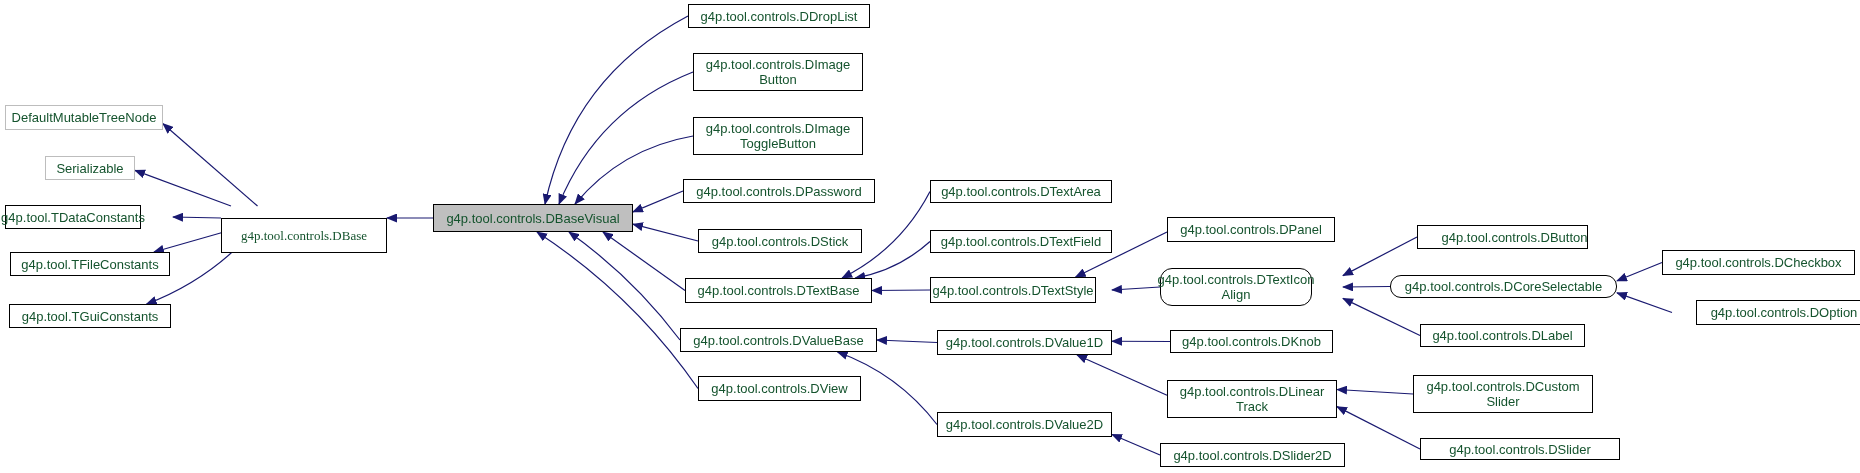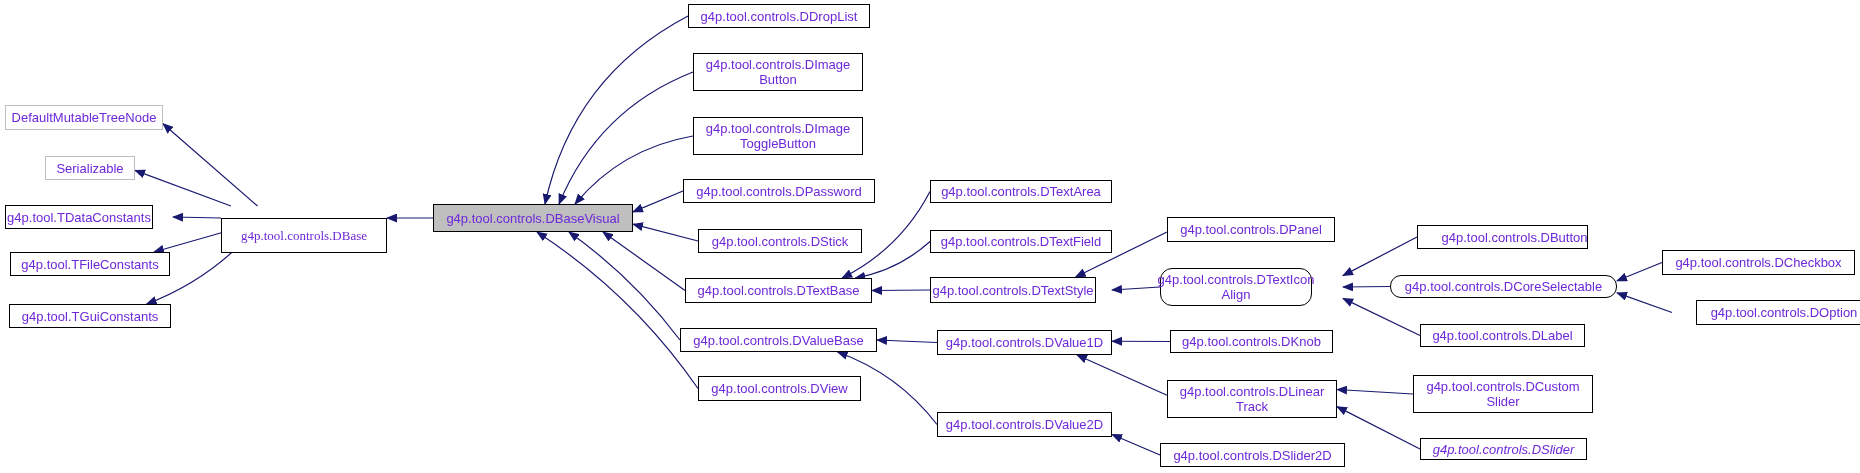--- a/index.html
+++ b/index.html
@@ -20,21 +20,21 @@
   .node {
     position: absolute;
     z-index: 2;
     box-sizing: border-box;
     display: flex;
     align-items: center;
     justify-content: center;
     text-align: center;
     background: #ffffff;
     border: 1px solid #000000;
-    color: #6d28d9;
+    color: #14532d;
     font-size: 13px;
     line-height: 15px;
     white-space: pre-line;
     cursor: pointer;
   }
   .node.external { border-color: #bdbdbd; }
   .node.main { background: #bfbfbf; cursor: default; }
 </style>
 </head>
 <body>
@@ -74,21 +74,21 @@
       <path d="M937,424.5 Q897.9070887105242,373.7073156161915 837.6,352" fill="none" stroke="#191970" stroke-width="1.2" marker-end="url(#arrow)"></path>
       <path d="M1170,341.5 L1112,341.25" fill="none" stroke="#191970" stroke-width="1.2" marker-end="url(#arrow)"></path>
       <path d="M1167,395.2 L1077,355" fill="none" stroke="#191970" stroke-width="1.2" marker-end="url(#arrow)"></path>
       <path d="M1160,455 L1112,434.5" fill="none" stroke="#191970" stroke-width="1.2" marker-end="url(#arrow)"></path>
       <path d="M1413,394 L1337,389.5" fill="none" stroke="#191970" stroke-width="1.2" marker-end="url(#arrow)"></path>
       <path d="M1420,449 L1337,406.6" fill="none" stroke="#191970" stroke-width="1.2" marker-end="url(#arrow)"></path>
     </svg>
   <div id="nodes">
       <div class="node external" style="left: 5px; top: 105px; width: 158px; height: 25px;"><span>DefaultMutableTreeNode</span></div>
       <div class="node external" style="left: 45px; top: 156px; width: 90px; height: 24px;"><span>Serializable</span></div>
-      <div class="node" style="left: 5px; top: 205px; width: 148px; height: 24px;"><span>g4p.tool.TDataConstants</span></div>
+      <div class="node" style="left: 5px; top: 205px; width: 136px; height: 24px;"><span>g4p.tool.TDataConstants</span></div>
       <div class="node" style="left: 10px; top: 252px; width: 160px; height: 24px;"><span>g4p.tool.TFileConstants</span></div>
       <div class="node" style="left: 9px; top: 304px; width: 162px; height: 24px;"><span>g4p.tool.TGuiConstants</span></div>
       <div class="node" style="left: 221px; top: 218px; width: 166px; height: 35px; font-family: Liberation Serif, serif;"><span>g4p.tool.controls.DBase</span></div>
       <div class="node main" style="left: 433px; top: 204px; width: 200px; height: 28px;"><span>g4p.tool.controls.DBaseVisual</span></div>
       <div class="node" style="left: 688px; top: 4px; width: 182px; height: 24px;"><span>g4p.tool.controls.DDropList</span></div>
       <div class="node" style="left: 693px; top: 53px; width: 170px; height: 38px;"><span>g4p.tool.controls.DImage
 Button</span></div>
       <div class="node" style="left: 693px; top: 117px; width: 170px; height: 38px;"><span>g4p.tool.controls.DImage
 ToggleButton</span></div>
       <div class="node" style="left: 683px; top: 179px; width: 192px; height: 24px;"><span>g4p.tool.controls.DPassword</span></div>
@@ -106,17 +106,17 @@
 Align</span></div>
       <div class="node" style="left: 1170px; top: 330px; width: 163px; height: 23px;"><span>g4p.tool.controls.DKnob</span></div>
       <div class="node" style="left: 1167px; top: 380px; width: 170px; height: 38px;"><span>g4p.tool.controls.DLinear
 Track</span></div>
       <div class="node" style="left: 1160px; top: 443px; width: 185px; height: 24px;"><span>g4p.tool.controls.DSlider2D</span></div>
       <div class="node" style="left: 1417px; top: 225px; width: 171px; height: 24px; padding-left: 24px;"><span>g4p.tool.controls.DButton</span></div>
       <div class="node" style="left: 1390px; top: 275px; width: 227px; height: 23px; border-radius: 11px;"><span>g4p.tool.controls.DCoreSelectable</span></div>
       <div class="node" style="left: 1420px; top: 324px; width: 165px; height: 23px;"><span>g4p.tool.controls.DLabel</span></div>
       <div class="node" style="left: 1413px; top: 375px; width: 180px; height: 38px;"><span>g4p.tool.controls.DCustom
 Slider</span></div>
-      <div class="node" style="left: 1420px; top: 438px; width: 167px; height: 22px; font-style: italic;"><span>g4p.tool.controls.DSlider</span></div>
+      <div class="node" style="left: 1420px; top: 438px; width: 200px; height: 22px;"><span>g4p.tool.controls.DSlider</span></div>
       <div class="node" style="left: 1662px; top: 250px; width: 193px; height: 25px;"><span>g4p.tool.controls.DCheckbox</span></div>
       <div class="node" style="left: 1672px; top: 300px; width: 176px; height: 25px; margin-left: 24px;"><span>g4p.tool.controls.DOption</span></div>
     </div>
 </div>
 
 </body></html>

